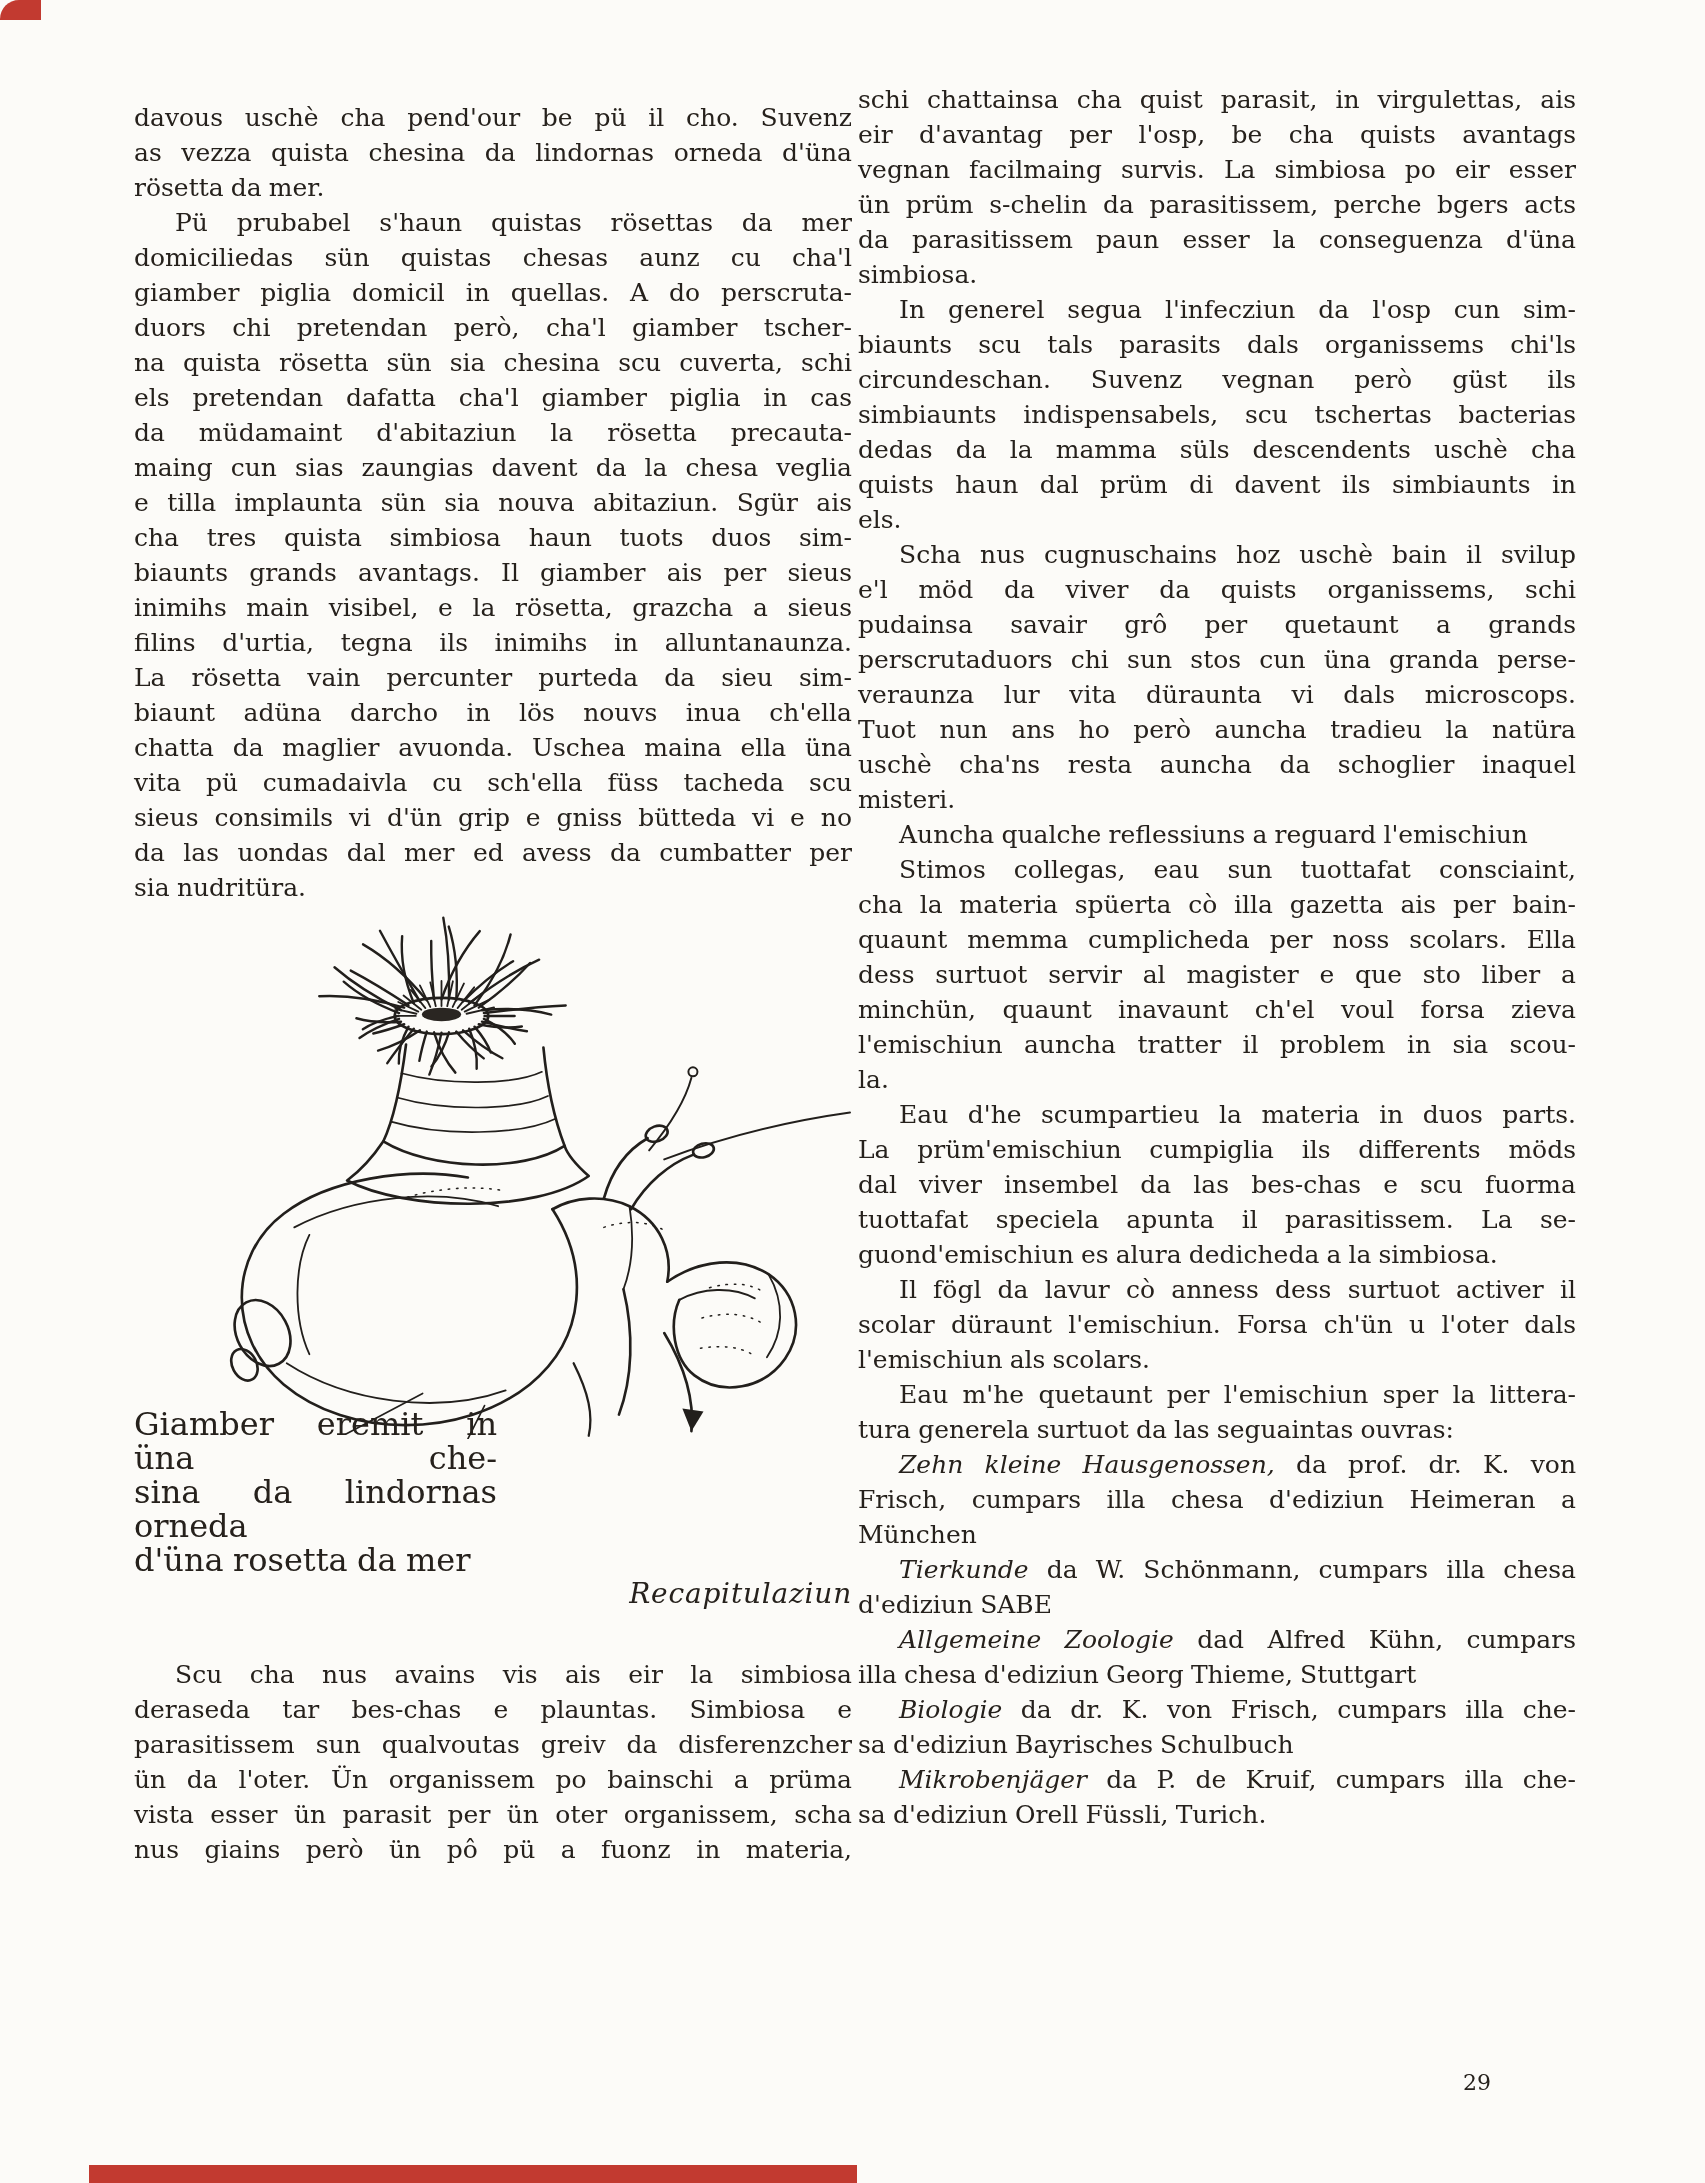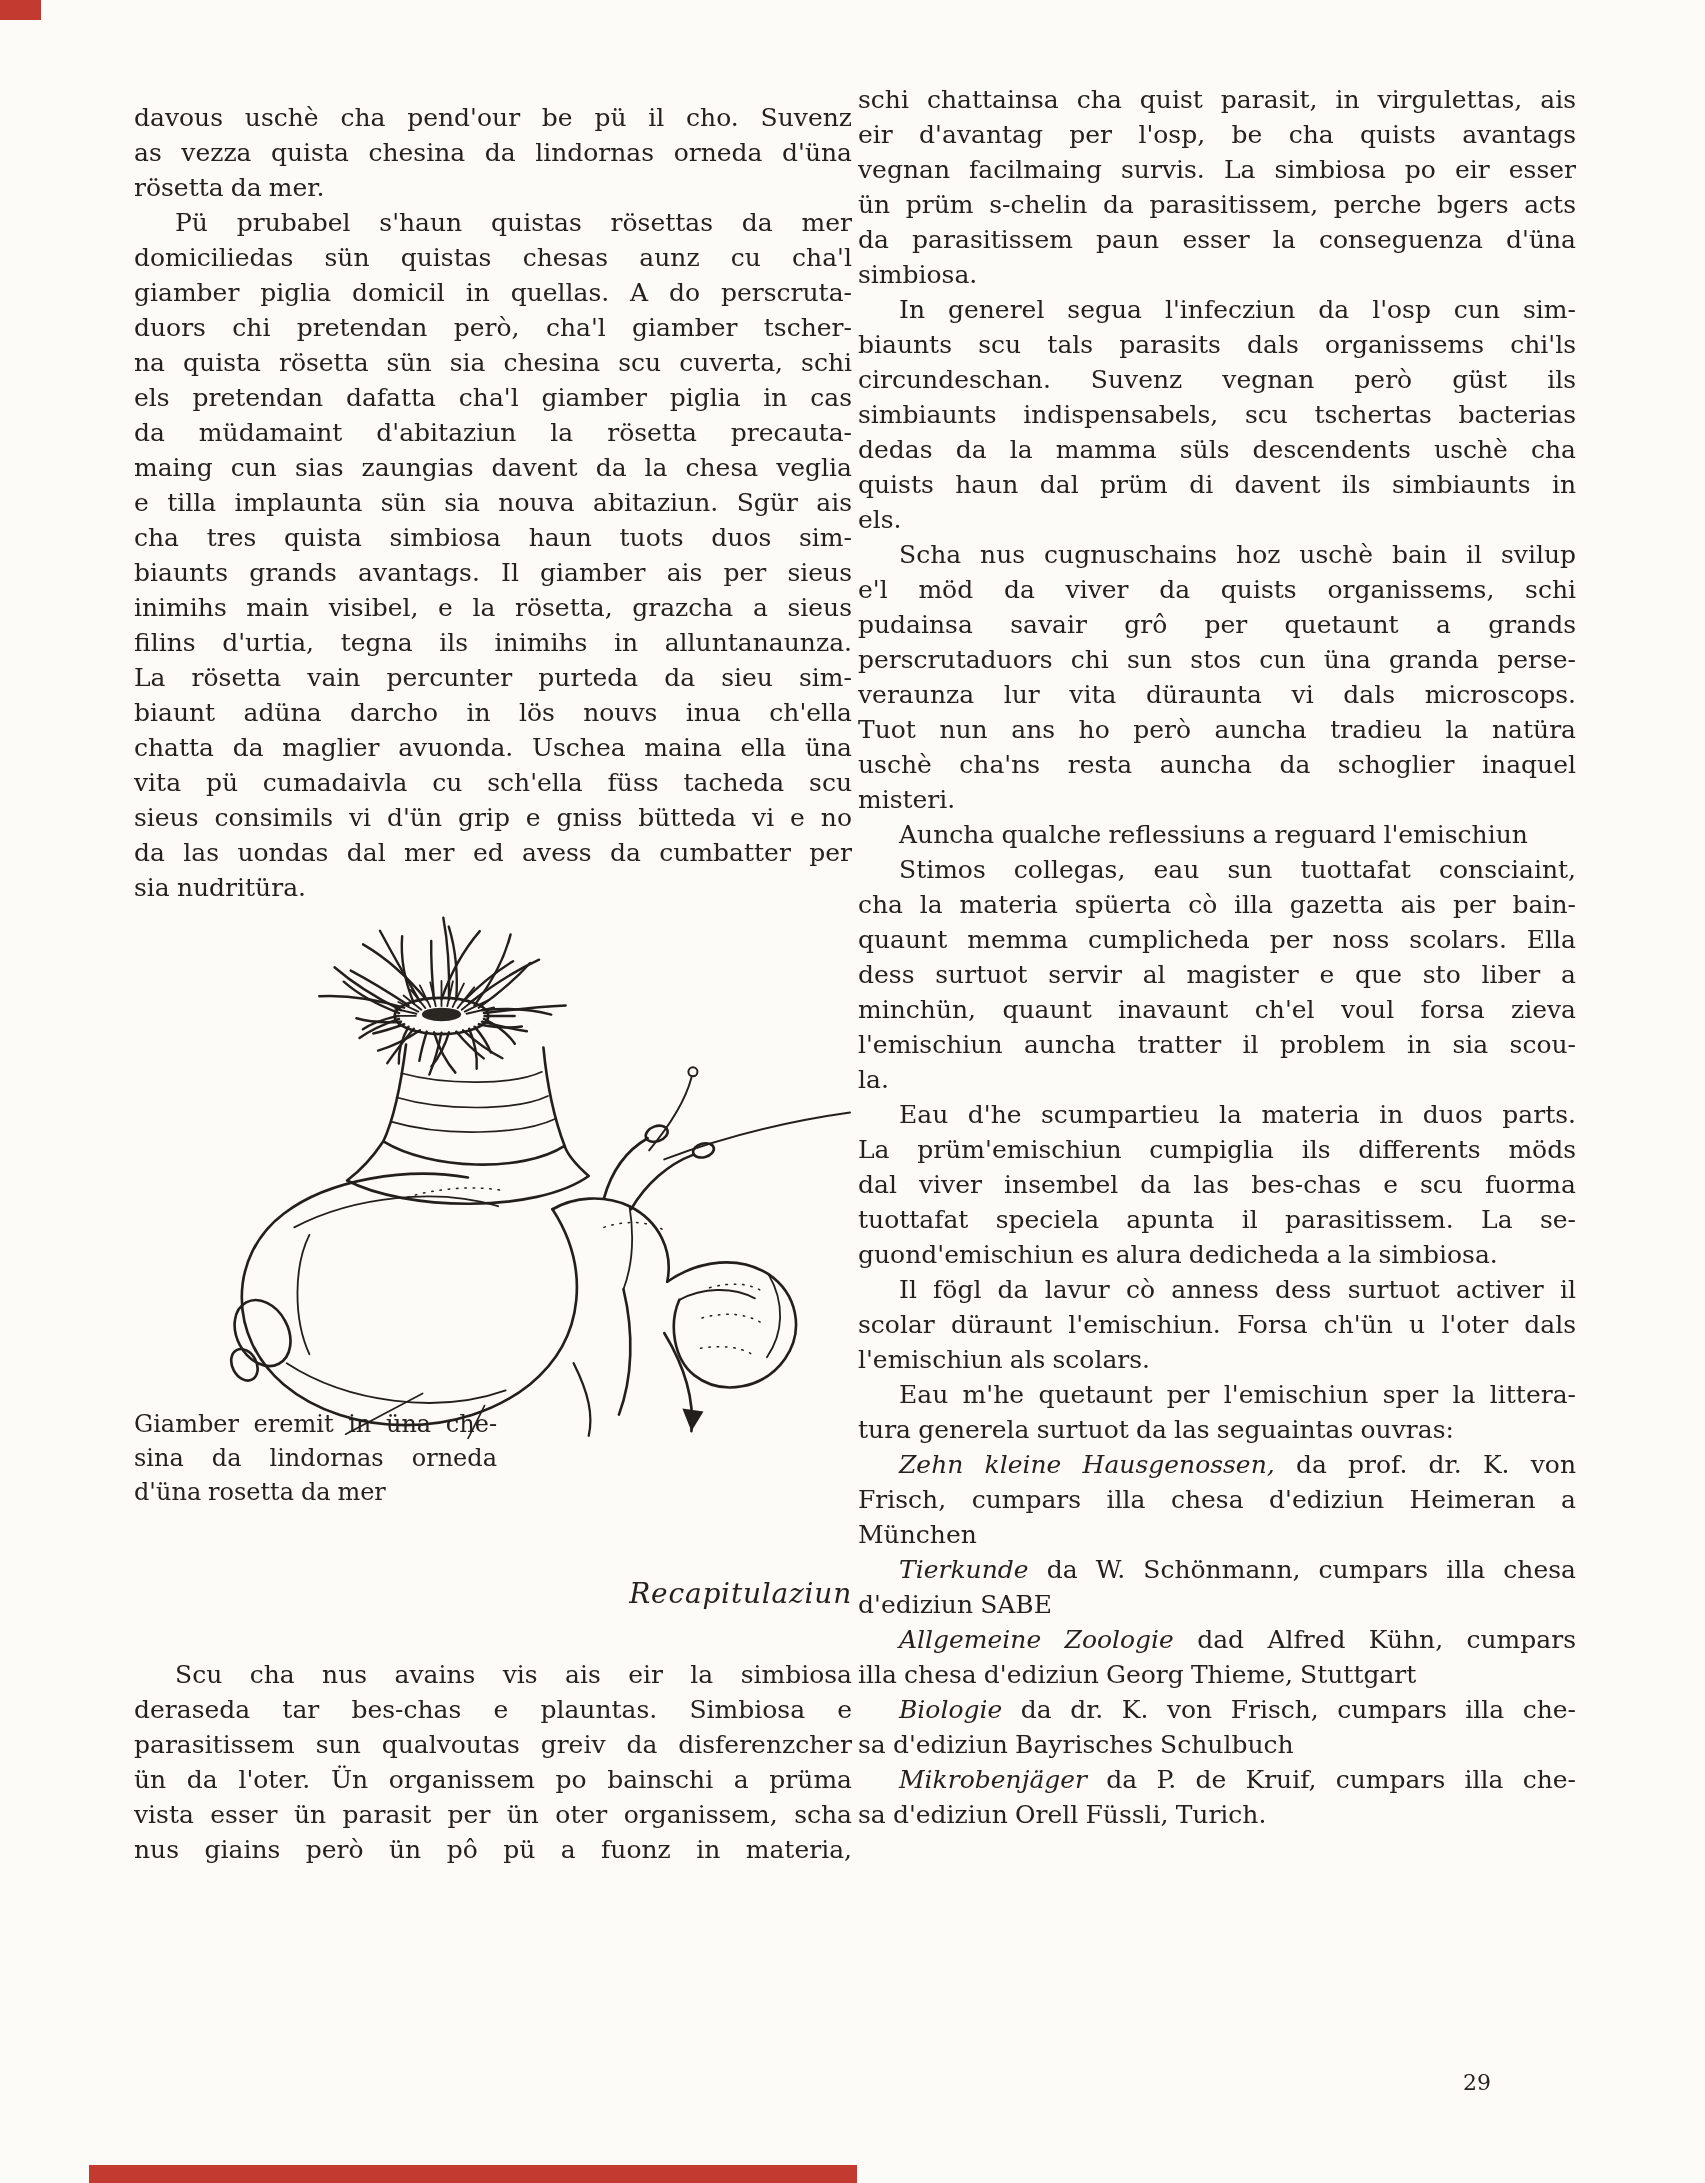--- a/index.html
+++ b/index.html
@@ -2,26 +2,26 @@
 <html style="font-size:12px"><head>
 <meta charset="utf-8">
 <style>
   html,body{margin:0;padding:0;}
   body{
     width:1706px;height:2183px;
     background:#fcfbf8;
     font-family:"DejaVu Serif","Liberation Serif",serif;
     color:#26211c;
   }
-  .page{position:relative;width:1706px;height:2183px;overflow:hidden;background:#fcfbf8;}
+  .page{position:relative;width:1706px;height:2183px;overflow:hidden;background:#fcfbf8;border-radius:19px;}
   .col{position:absolute;width:718px;font-size:25px;line-height:35px;}
   #left-top{left:134px;top:100px;}
   #left-bottom{left:134px;top:1657px;}
   #right-col{left:858px;top:82px;}
-  .caption{position:absolute;left:134px;top:1407px;width:363px;font-size:24px;line-height:34px;}
+  .caption{position:absolute;left:134px;top:1407px;width:363px;font-size:32px;line-height:34px;}
   .heading{
     position:absolute;left:134px;top:1577px;width:718px;margin:0;
     text-align:right;font-style:italic;font-weight:normal;
     font-size:28px;letter-spacing:0.8px;
   }
   .line{text-align:justify;text-align-last:justify;word-spacing:-0.8px;}
   .line-last{text-align-last:left;}
   .line-indent{text-indent:41px;}
   .line-italic{}
   .bib-title{font-style:italic;}

